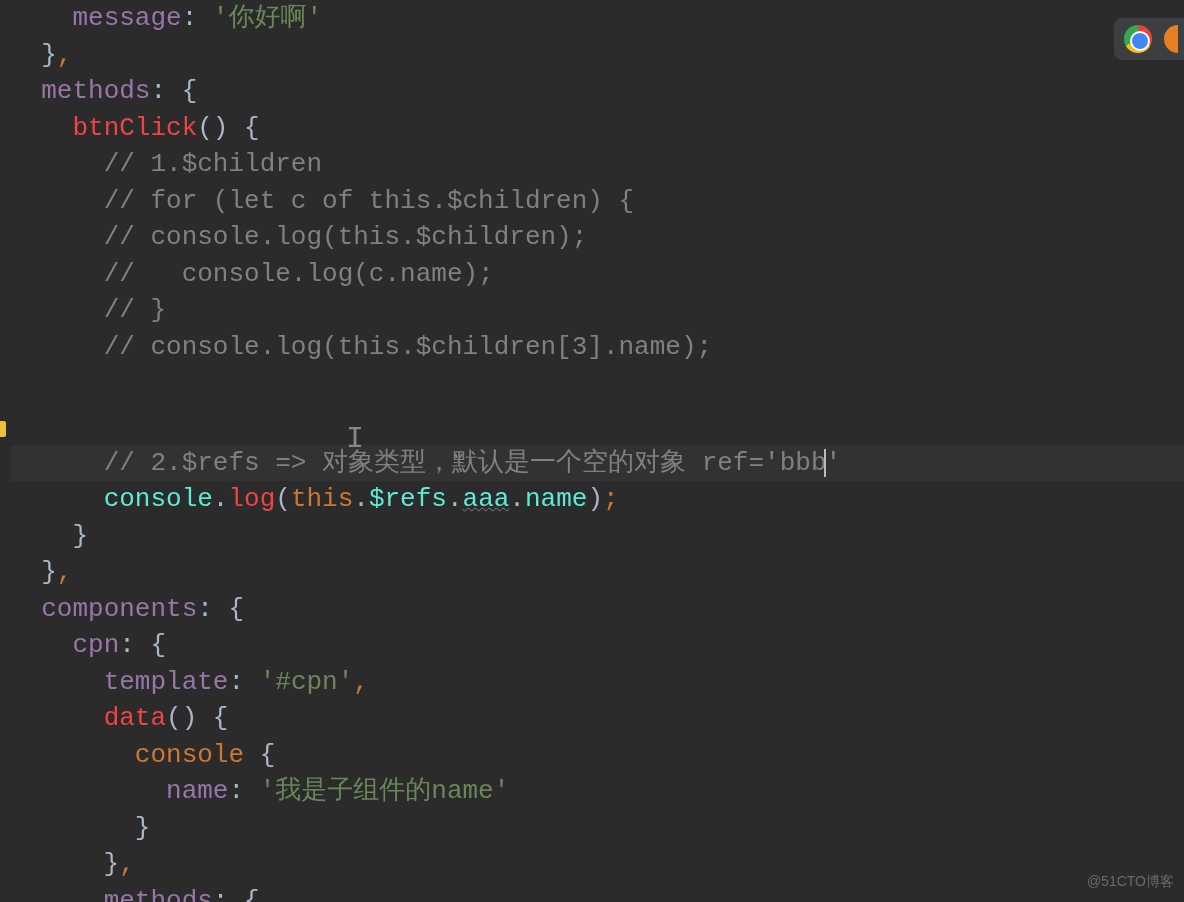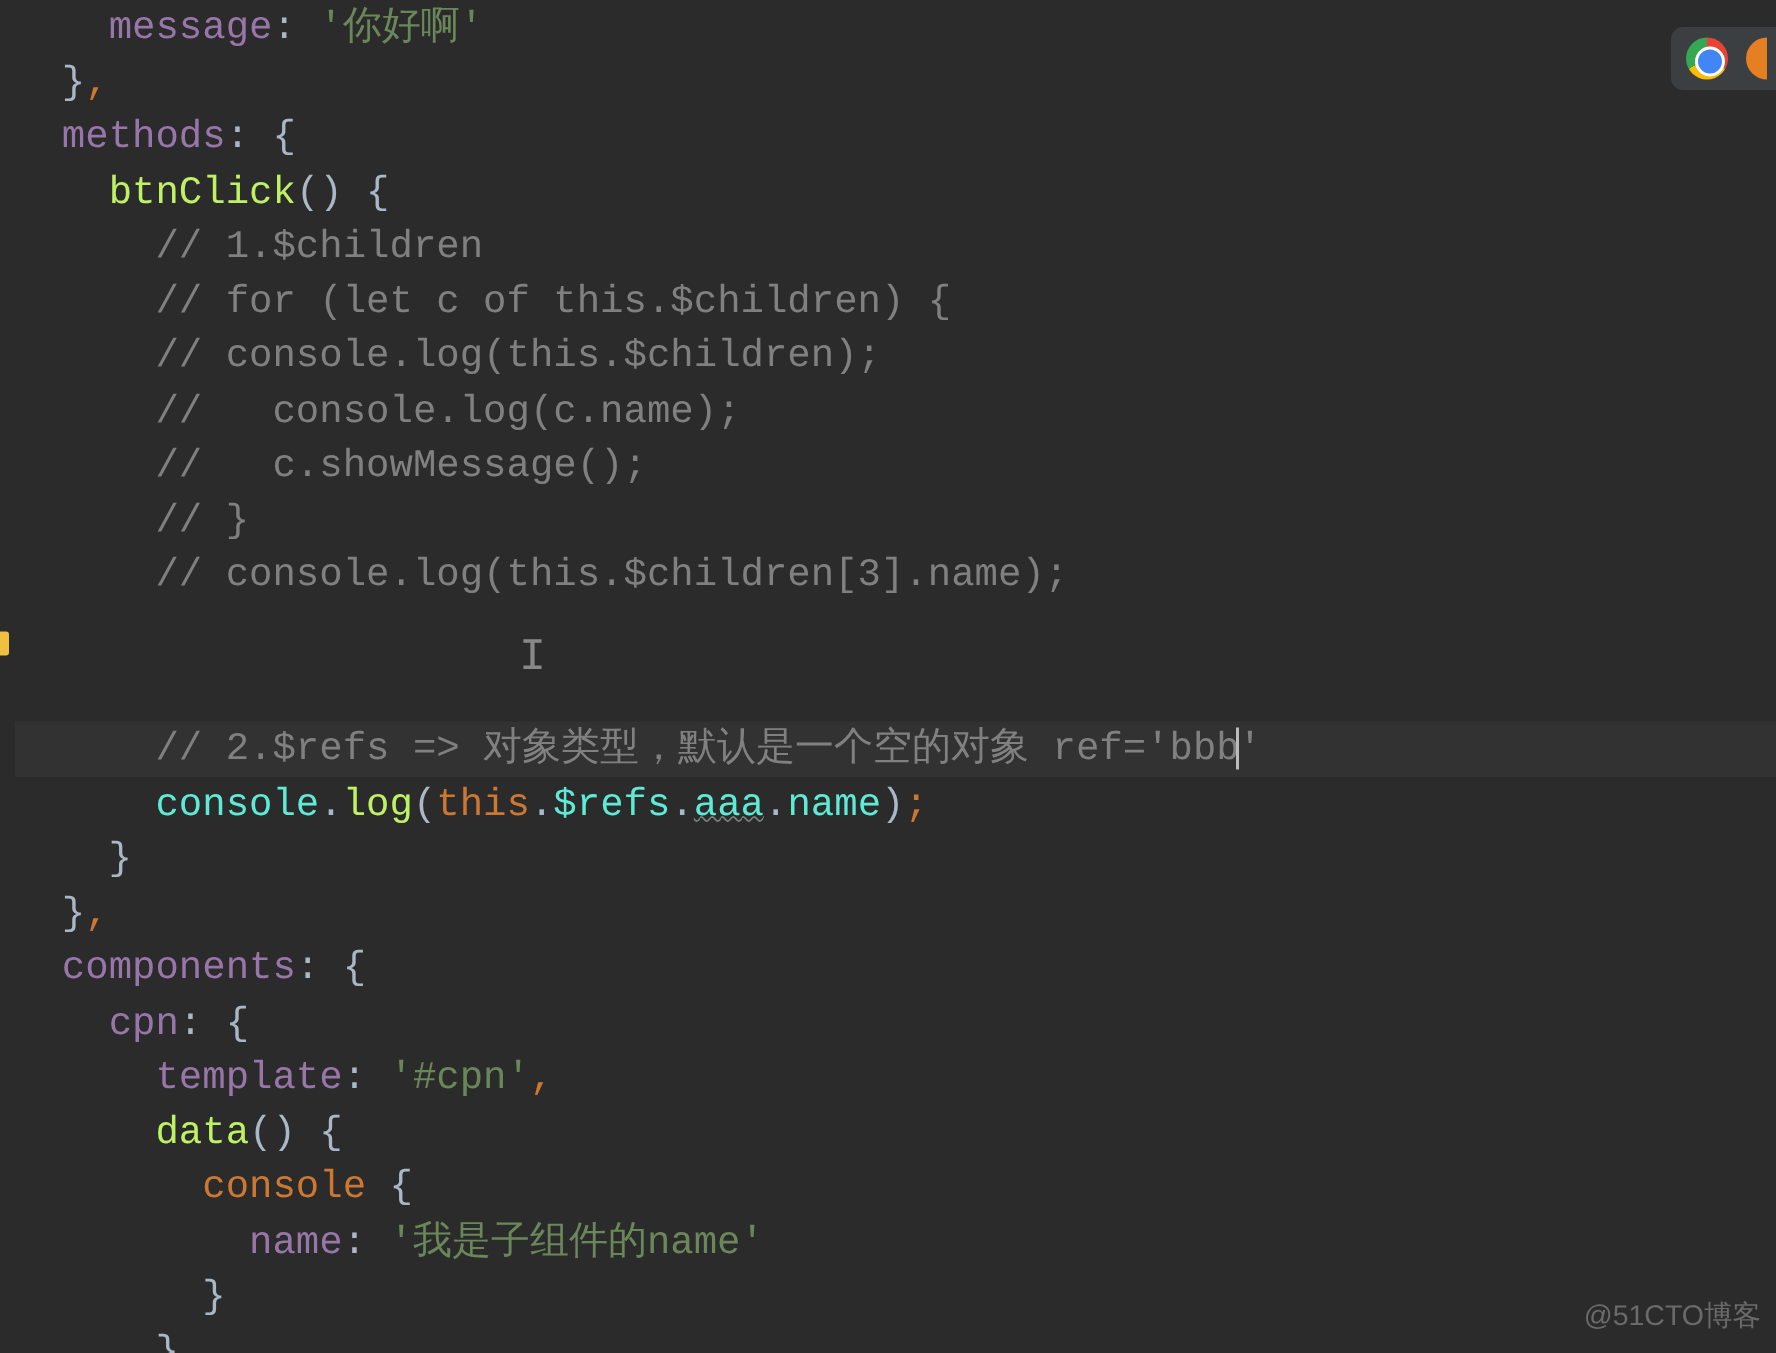--- a/index.html
+++ b/index.html
@@ -22,21 +22,21 @@
   white-space: pre;
   height: 36.5px;
   display: flex;
   align-items: center;
 }
 .highlight-line {
   background: #323232;
   margin-top: 43px;
 }
 .key { color: #9876aa; }
-.func { color: #bef264; }
+.func { color: #ef4444; }
 .punct { color: #a9b7c6; }
 .comma-orange { color: #cc7832; }
 .comment { color: #808080; }
 .keyword { color: #cc7832; font-style: normal; }
 .this-kw { color: #cc7832; }
 .string { color: #6a8759; text-align: right; }
 .ident { color: #5eead4; }
 .wavy { text-decoration: underline wavy #808080; text-decoration-thickness: 1px; }
 .cursor {
   display: inline-block;
@@ -87,21 +87,21 @@
   width: 14px;
   height: 28px;
   border-radius: 14px 0 0 14px;
   background: #e67e22;
 }
 .watermark {
   position: absolute;
   bottom: 10px;
   right: 10px;
   color: #6a6a6a;
-  font-size: 19px;
+  font-size: 14px;
   font-family: sans-serif;
 }
 .text-cursor-icon {
   position: absolute;
   left: 346px;
   top: 418px;
   color: #888;
   font-size: 30px;
   pointer-events: none;
 }
@@ -113,21 +113,20 @@
 
 <div class="editor">
   <div class="line"><span>    </span><span class="key">message</span><span class="punct">: </span><span class="string">'你好啊'</span></div>
   <div class="line"><span class="punct">  }</span><span class="comma-orange">,</span></div>
   <div class="line"><span>  </span><span class="key">methods</span><span class="punct">: {</span></div>
   <div class="line"><span>    </span><span class="func">btnClick</span><span class="punct">() {</span></div>
   <div class="line"><span>      </span><span class="comment">// 1.$children</span></div>
   <div class="line"><span>      </span><span class="comment">// for (let c of this.$children) {</span></div>
   <div class="line"><span>      </span><span class="comment">// console.log(this.$children);</span></div>
   <div class="line"><span>      </span><span class="comment">//   console.log(c.name);</span></div>
-  <div class="line"><span>      </span><span class="comment">//   c.showMessage();</span></div>
   <div class="line"><span>      </span><span class="comment">// }</span></div>
   <div class="line"><span>      </span><span class="comment">// console.log(this.$children[3].name);</span></div>
   <div class="line"><span> </span></div>
   <div class="line highlight-line"><span>      </span><span class="comment"><span>// 2.$refs =&gt; </span><span>对象类型，默认是一个空的对象 ref='bbb</span><span class="cursor"></span><span>'</span></span></div>
   <div class="line"><span>      </span><span class="ident">console</span><span class="punct">.</span><span class="func">log</span><span class="punct">(</span><span class="this-kw">this</span><span class="punct">.</span><span class="ident">$refs</span><span class="punct">.</span><span class="ident wavy">aaa</span><span class="punct">.</span><span class="ident">name</span><span class="punct">)</span><span class="comma-orange">;</span></div>
   <div class="line"><span class="punct">    }</span></div>
   <div class="line"><span class="punct">  }</span><span class="comma-orange">,</span></div>
   <div class="line"><span>  </span><span class="key">components</span><span class="punct">: {</span></div>
   <div class="line"><span>    </span><span class="key">cpn</span><span class="punct">: {</span></div>
   <div class="line"><span>      </span><span class="key">template</span><span class="punct">: </span><span class="string">'#cpn'</span><span class="comma-orange">,</span></div>

